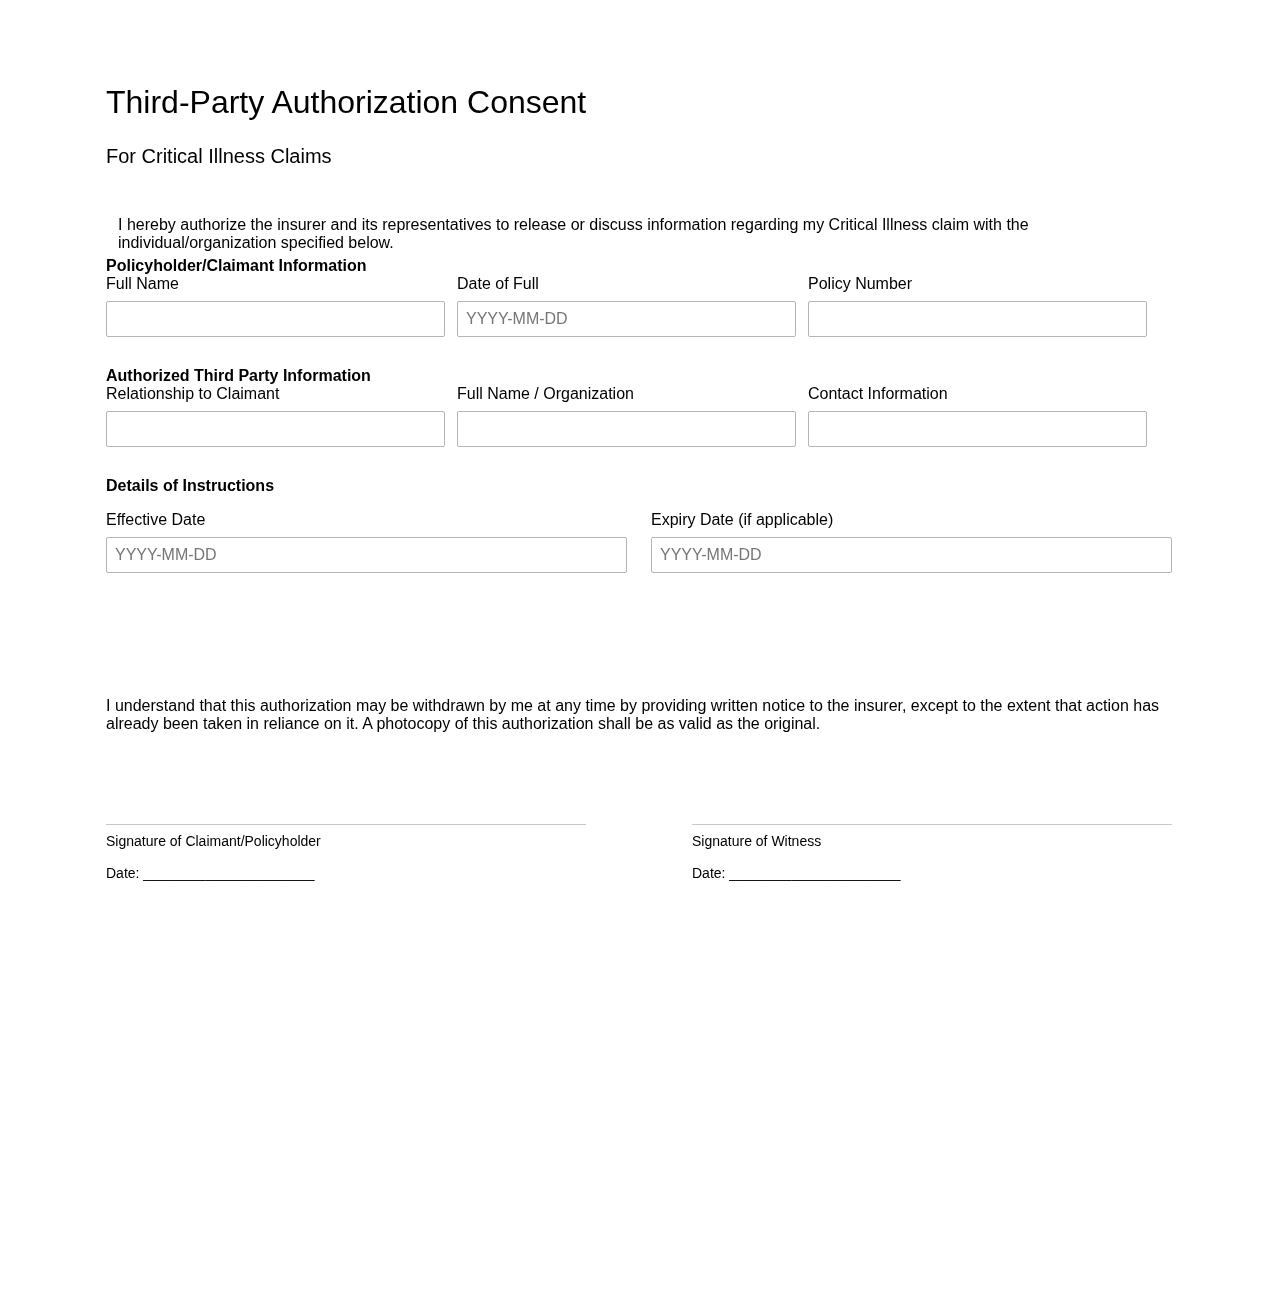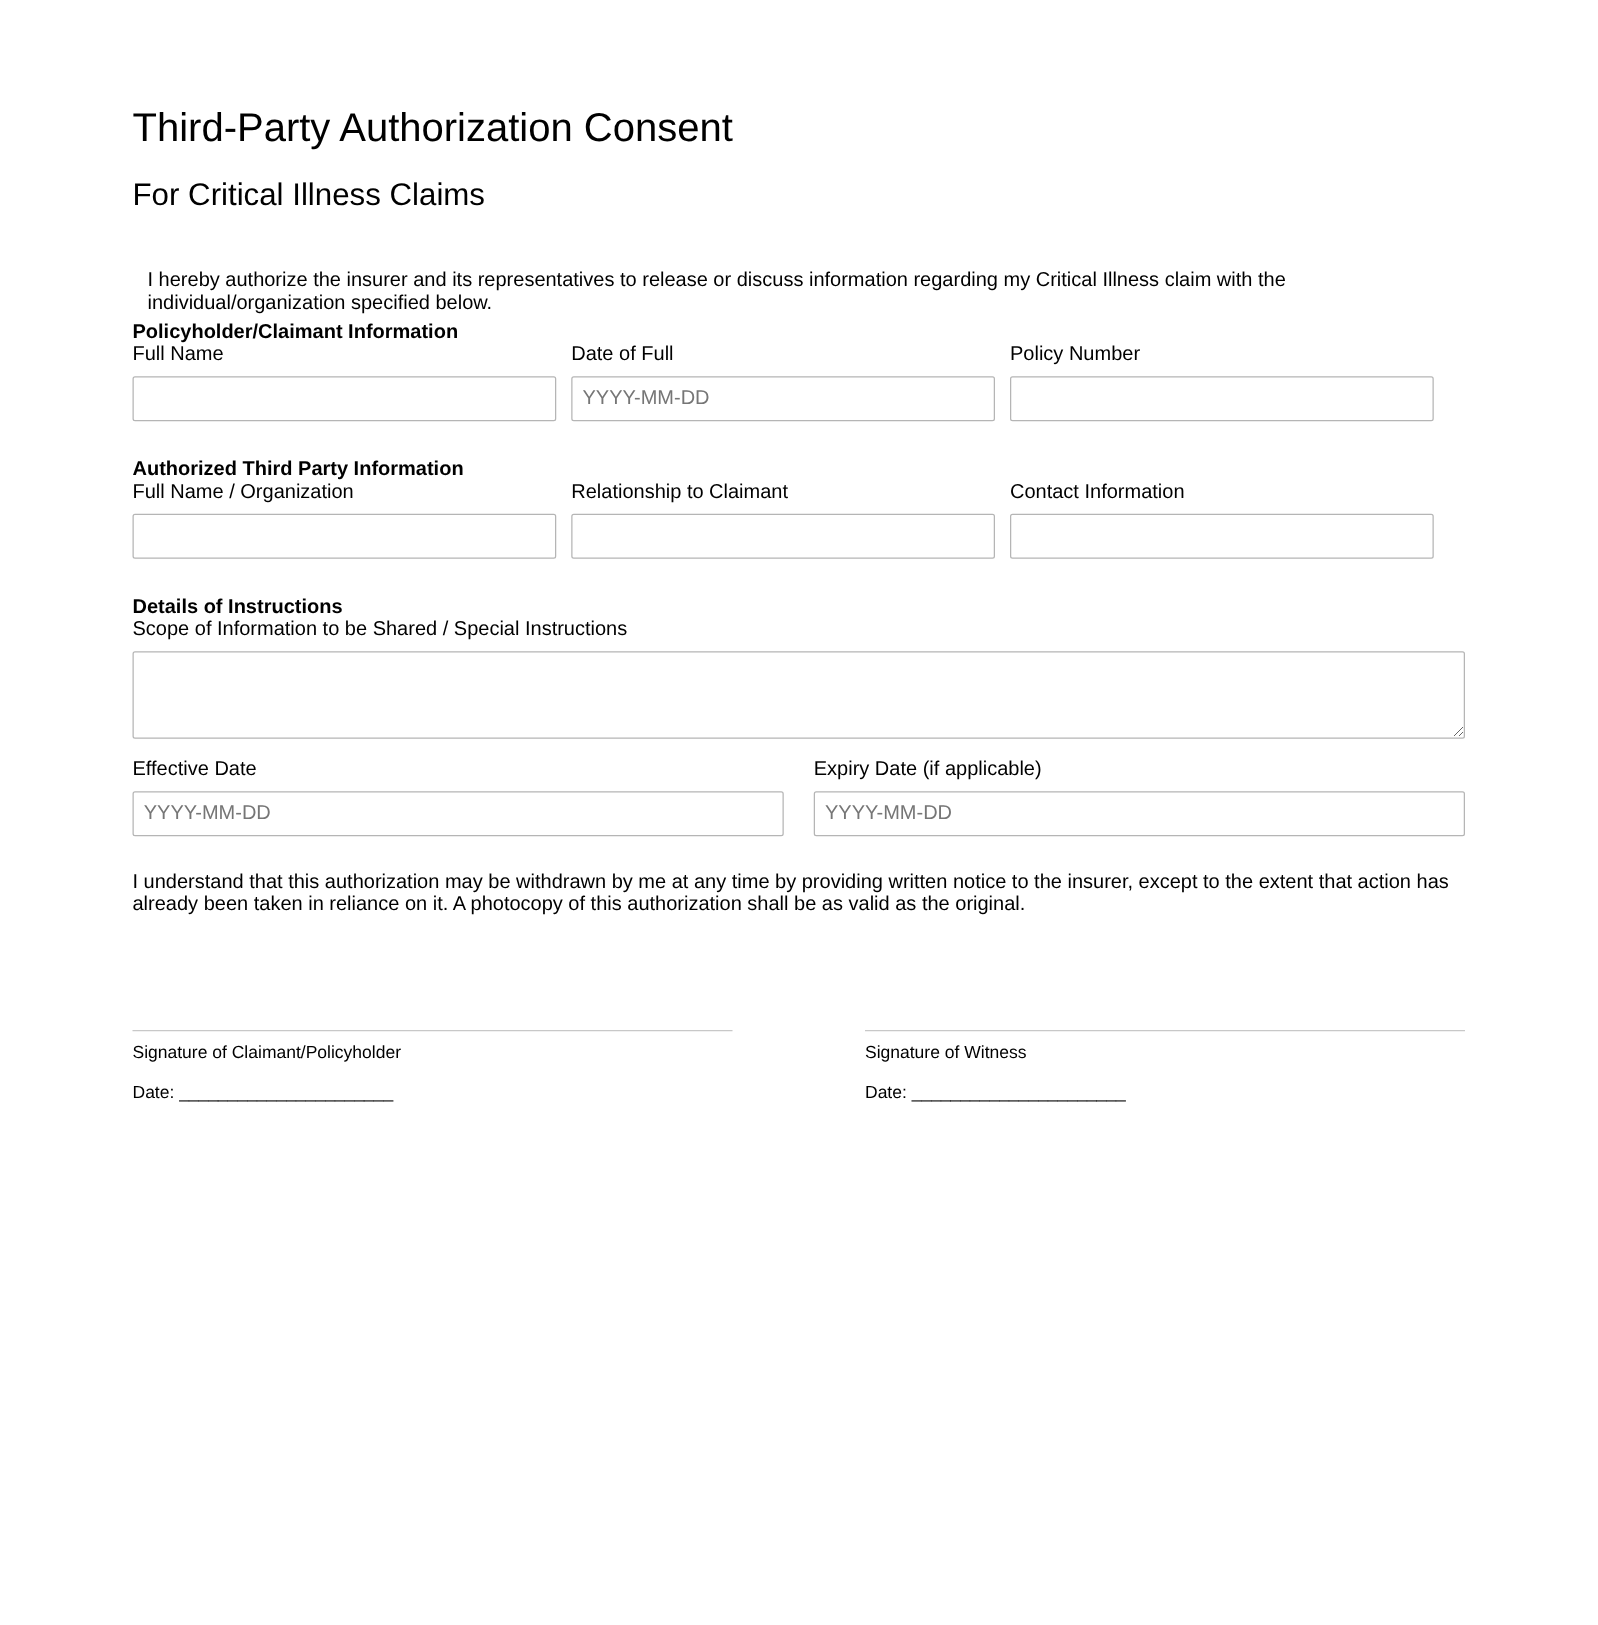--- a/index.html
+++ b/index.html
@@ -9,21 +9,21 @@
       color: #000;
       position: relative;
     }
     .page { position: absolute; left: 106px; top: 0; width: 1066px; }
     h1 {
       position: absolute; top: 83px; left: 0; margin: 0;
       font-size: 32px; font-weight: normal; line-height: 38px; white-space: nowrap;
     }
     h2 {
       position: absolute; top: 142px; left: 0; margin: 0;
-      font-size: 25px; font-weight: normal; line-height: 28px; white-space: nowrap;
+      font-size: 20px; font-weight: normal; line-height: 28px; white-space: nowrap;
     }
     .intro {
       position: absolute; top: 204px; left: 0; width: 940px; margin: 12px;
       font-size: 16px; line-height: 18px;
     }
     .section { position: absolute; left: 0; width: 1066px; }
     .section-title { font-size: 16px; font-weight: bold; line-height: 18px; margin: 0; }
     .row3 { display: flex; gap: 12px; }
     .row3 .field { width: 339px; }
     .row2 { display: flex; gap: 24px; }
@@ -74,40 +74,36 @@
         <label class="label">Policy Number</label>
         <input class="input" type="text" style="">
       </div>
     </div>
   </div>
 
   <div class="section" style="top:367px;">
     <div class="section-title">Authorized Third Party Information</div>
     <div class="row3">
       <div class="field">
-        <label class="label">Full Name / Organization</label>
+        <label class="label">Relationship to Claimant</label>
         <input class="input" type="text" style="">
       </div>
       <div class="field">
-        <label class="label">Relationship to Claimant</label>
+        <label class="label">Full Name / Organization</label>
         <input class="input" type="text" style="">
       </div>
       <div class="field">
         <label class="label">Contact Information</label>
         <input class="input" type="text" style="">
       </div>
     </div>
   </div>
 
   <div class="section" style="top:477px;">
     <div class="section-title">Details of Instructions</div>
-    <div>
-      <label class="label">Scope of Information to be Shared / Special Instructions</label>
-      <textarea class="input" style=""></textarea>
-    </div>
     <div class="row2" style="margin-top:16px;">
       <div class="field">
         <label class="label">Effective Date</label>
         <input class="input" type="text" placeholder="YYYY-MM-DD" style="">
       </div>
       <div class="field">
         <label class="label">Expiry Date (if applicable)</label>
         <input class="input" type="text" placeholder="YYYY-MM-DD" style="">
       </div>
     </div>

